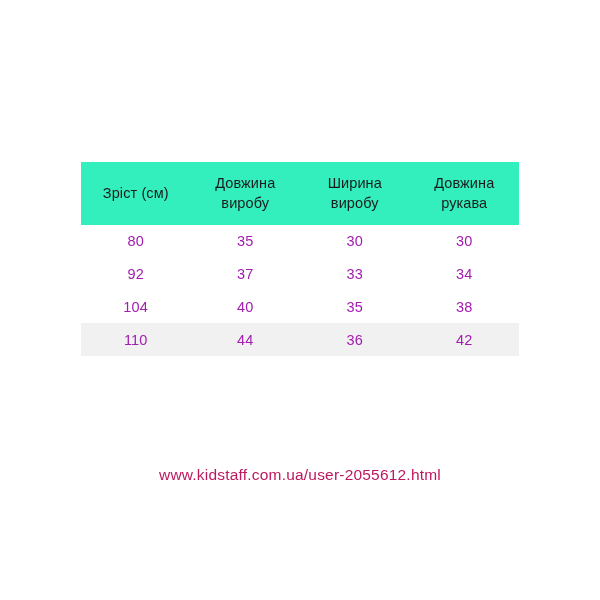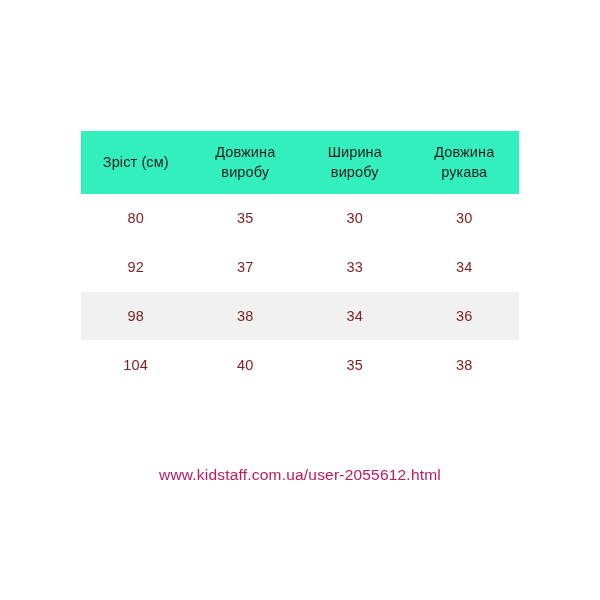--- a/index.html
+++ b/index.html
@@ -30,20 +30,21 @@
     left: 81px;
     top: 131px;
     width: 438px;
   }
 
   table.size-table {
     width: 438px;
     border-collapse: collapse;
     table-layout: fixed;
     border: 0;
+    margin-top: 31px;
   }
 
   table.size-table col {
     width: 109.5px;
   }
 
   thead tr.size-table-header-row th {
     background: #33EFBE;
     color: #1c1c1c;
     font-weight: 400;
@@ -55,23 +56,23 @@
     padding: 4px 6px;
     border: 0;
     white-space: pre-line;
     letter-spacing: 0.1px;
   }
 
   tbody tr.size-row td {
     text-align: center;
     vertical-align: middle;
     height: 32.8px;
-    padding: 8px 6px;
+    padding: 0 6px;
     font-size: 14.5px;
-    color: #7f1d1d;
+    color: #a21caf;
     font-weight: 400;
     border: 0;
     letter-spacing: 0.2px;
   }
 
   tbody tr.size-row.odd-row td {
     background: #ffffff;
   }
 
   tbody tr.size-row.even-row td {
@@ -121,31 +122,31 @@
             <td>35</td>
             <td>30</td>
             <td>30</td>
           </tr>
           <tr class="size-row odd-row">
             <td>92</td>
             <td>37</td>
             <td>33</td>
             <td>34</td>
           </tr>
-          <tr class="size-row even-row">
-            <td>98</td>
-            <td>38</td>
-            <td>34</td>
-            <td>36</td>
-          </tr>
           <tr class="size-row odd-row">
             <td>104</td>
             <td>40</td>
             <td>35</td>
             <td>38</td>
+          </tr>
+          <tr class="size-row even-row">
+            <td>110</td>
+            <td>44</td>
+            <td>36</td>
+            <td>42</td>
           </tr>
         </tbody>
     </table>
   </div>
 
   <div id="watermark">www.kidstaff.com.ua/user-2055612.html</div>
 
 </div>
 
 </body></html>

